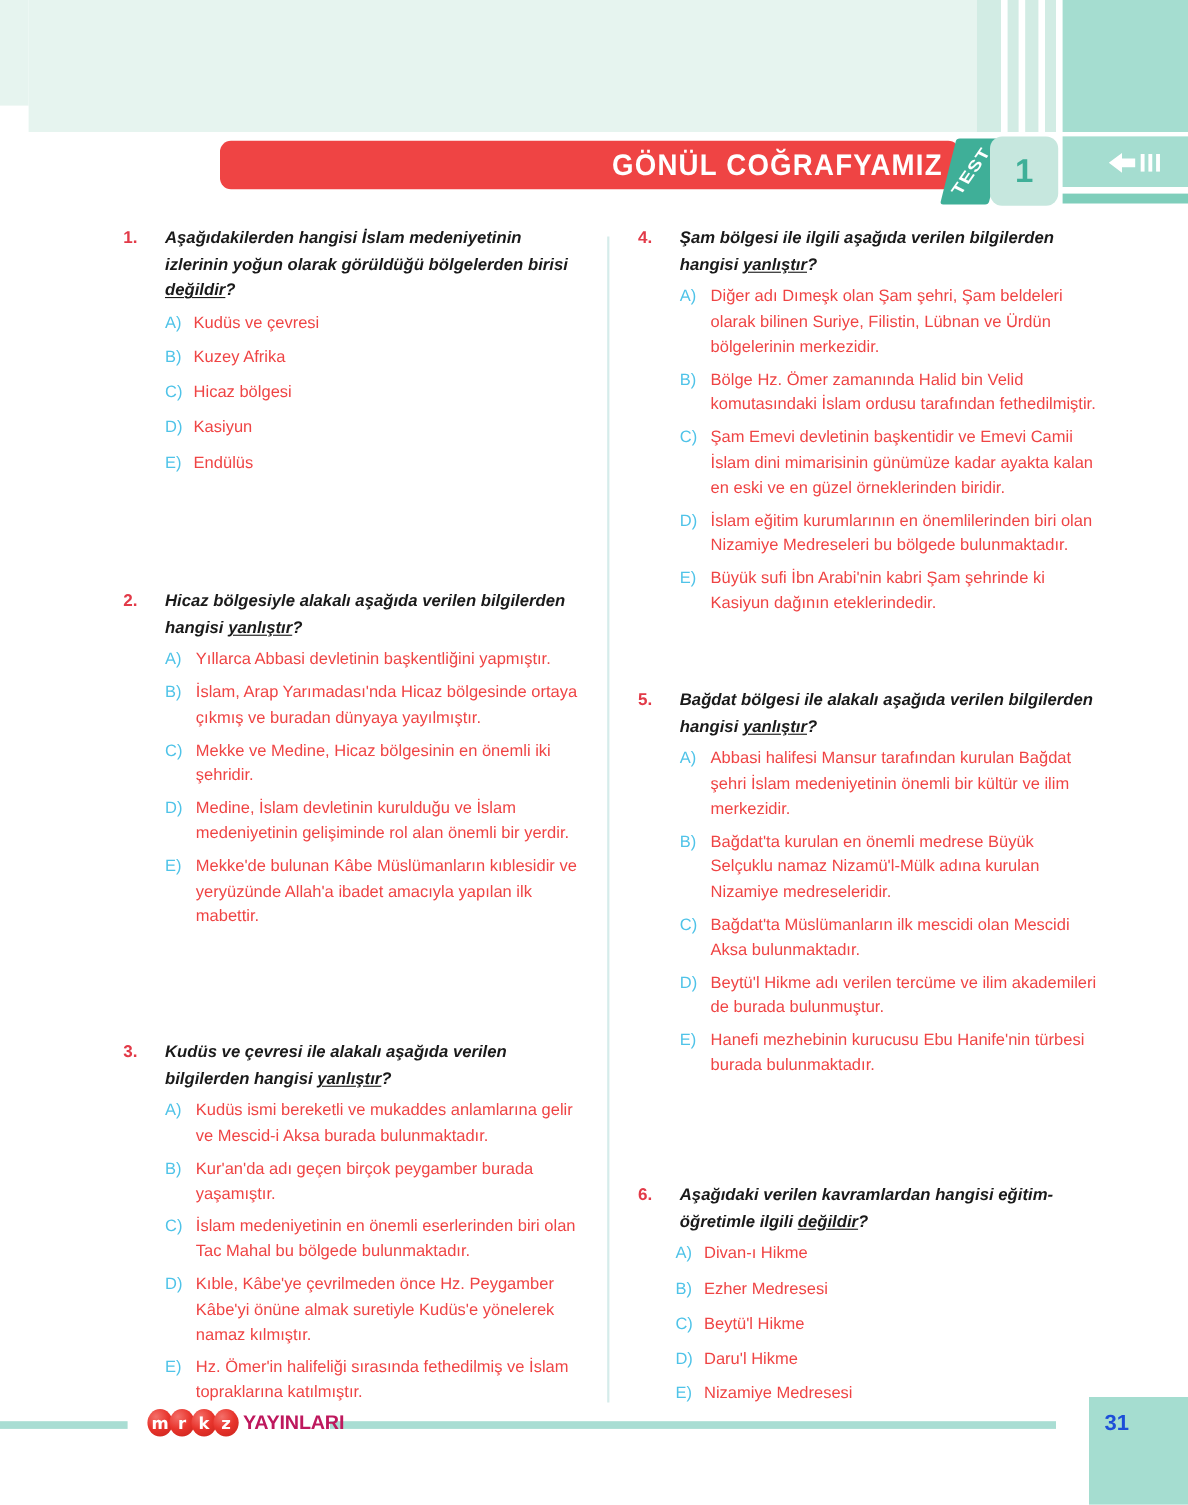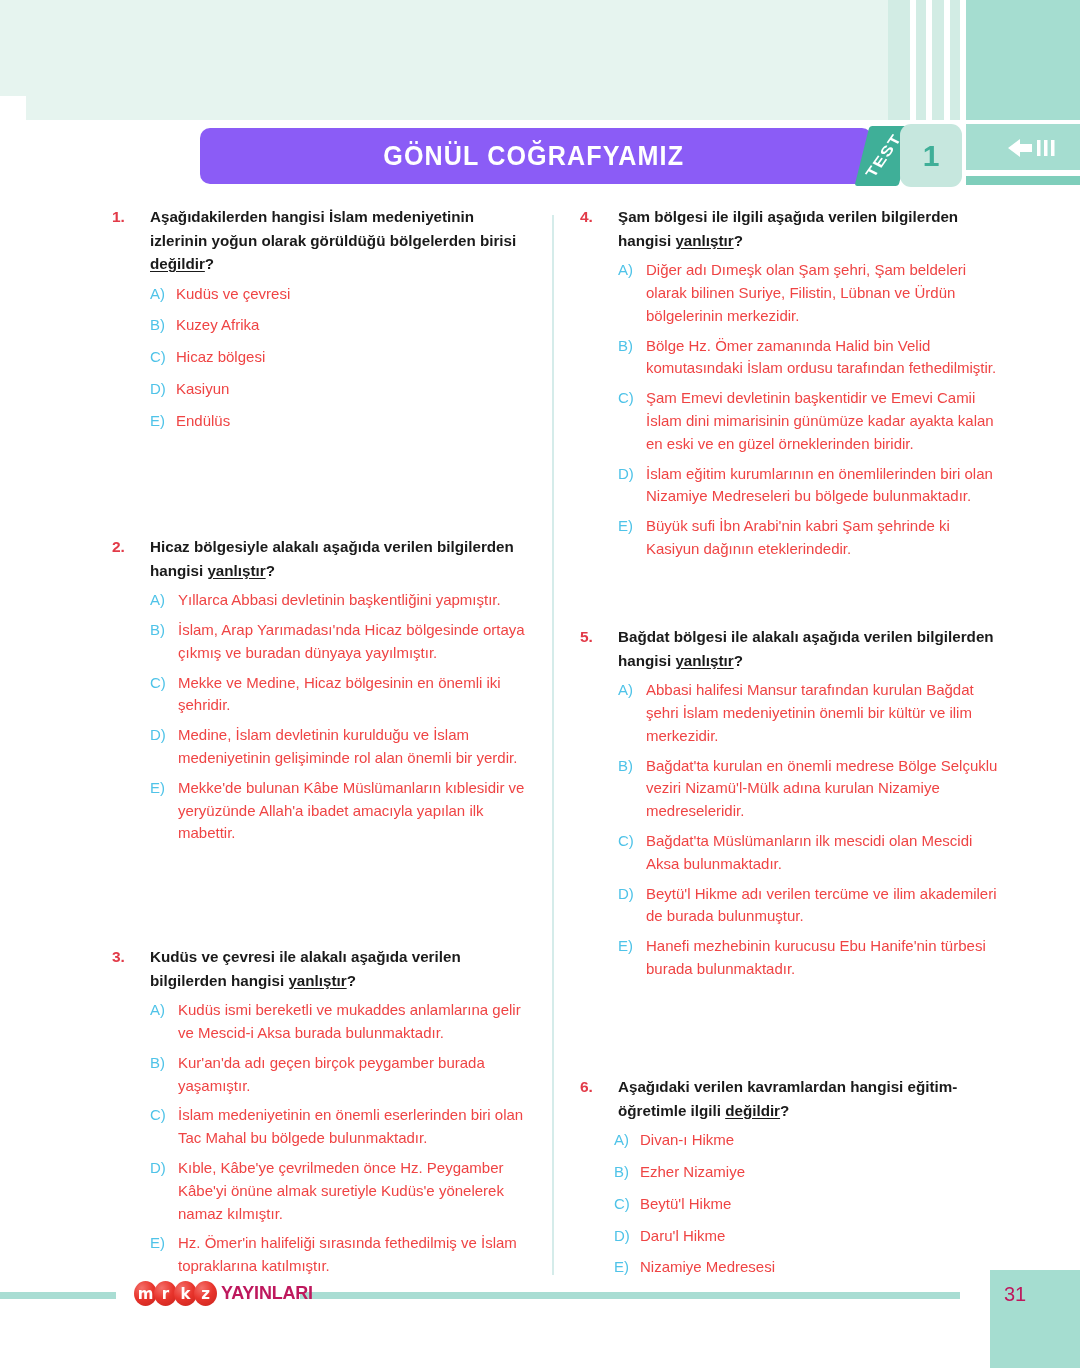--- a/index.html
+++ b/index.html
@@ -34,24 +34,24 @@
   .deco-stripe.s3 { left: 932px; width: 12px; }
   .deco-stripe.s4 { left: 950px; width: 10px; }
   .deco-block-right {
     position: absolute; left: 966px; top: 0; width: 114px; height: 120px;
     background: #a5ddd0;
   }
 
   
   .title-bar {
     position: absolute; left: 200px; top: 128px;
-    width: 672px; height: 56px;
-    background: #8b5cf6;
+    width: 672px; height: 44px;
+    background: #ef4444;
     border-radius: 10px;
-    display: flex; align-items: center; justify-content: center;
+    display: flex; align-items: center; justify-content: flex-end;
     box-sizing: border-box;
     padding-right: 4px;
   }
   .title-text {
     color: #ffffff;
     font-size: 27px;
     font-weight: bold;
     letter-spacing: 1.2px;
     transform: scaleX(0.93);
     white-space: nowrap;
@@ -128,20 +128,21 @@
     width: 38px;
     flex: 0 0 38px;
     line-height: 1.55;
   }
   .q-stem {
     font-weight: bold;
     font-size: 15.2px;
     line-height: 1.55;
     color: #1a1a1a;
     flex: 1;
+    font-style: italic;
   }
   .q-stem u { text-decoration: underline; text-underline-offset: 2px; }
 
   .options {
     margin-top: 7px;
     padding-left: 38px;
   }
   .option {
     display: flex;
     align-items: flex-start;
@@ -198,21 +199,22 @@
   }
 
   .page-num-box {
     position: absolute; left: 990px; top: 1270px;
     width: 90px; height: 98px;
     background: #a5ddd0;
   }
   .page-num {
     position: absolute; left: 1004px; top: 1283px;
     font-size: 20px;
-    color: #be185d;
+    color: #1d4ed8;
+    font-weight: bold;
   }
 </style>
 </head>
 <body>
 
 <div class="top-deco">
   <div class="deco-pale-left"></div>
   <div class="deco-pale-main"></div>
   <div class="deco-stripe s1"></div>
   <div class="deco-stripe s2"></div>
@@ -375,21 +377,21 @@
         <span class="q-num">5.</span>
         <span class="q-stem">Bağdat bölgesi ile alakalı aşağıda verilen bilgilerden hangisi <u>yanlıştır</u>?</span>
       </div>
       <div class="options">
         <div class="option">
           <span class="opt-letter">A)</span>
           <span class="opt-text">Abbasi halifesi Mansur tarafından kurulan Bağdat şehri İslam medeniyetinin önemli bir kültür ve ilim merkezidir.</span>
         </div>
         <div class="option">
           <span class="opt-letter">B)</span>
-          <span class="opt-text">Bağdat'ta kurulan en önemli medrese Bölge Selçuklu veziri Nizamü'l-Mülk adına kurulan Nizamiye medreseleridir.</span>
+          <span class="opt-text">Bağdat'ta kurulan en önemli medrese Büyük Selçuklu namaz Nizamü'l-Mülk adına kurulan Nizamiye medreseleridir.</span>
         </div>
         <div class="option">
           <span class="opt-letter">C)</span>
           <span class="opt-text">Bağdat'ta Müslümanların ilk mescidi olan Mescidi Aksa bulunmaktadır.</span>
         </div>
         <div class="option">
           <span class="opt-letter">D)</span>
           <span class="opt-text">Beytü'l Hikme adı verilen tercüme ve ilim akademileri de burada bulunmuştur.</span>
         </div>
         <div class="option">
@@ -404,21 +406,21 @@
         <span class="q-num">6.</span>
         <span class="q-stem">Aşağıdaki verilen kavramlardan hangisi eğitim-öğretimle ilgili <u>değildir</u>?</span>
       </div>
       <div class="options tight narrow">
         <div class="option">
           <span class="opt-letter">A)</span>
           <span class="opt-text">Divan-ı Hikme</span>
         </div>
         <div class="option">
           <span class="opt-letter">B)</span>
-          <span class="opt-text">Ezher Nizamiye</span>
+          <span class="opt-text">Ezher Medresesi</span>
         </div>
         <div class="option">
           <span class="opt-letter">C)</span>
           <span class="opt-text">Beytü'l Hikme</span>
         </div>
         <div class="option">
           <span class="opt-letter">D)</span>
           <span class="opt-text">Daru'l Hikme</span>
         </div>
         <div class="option">

